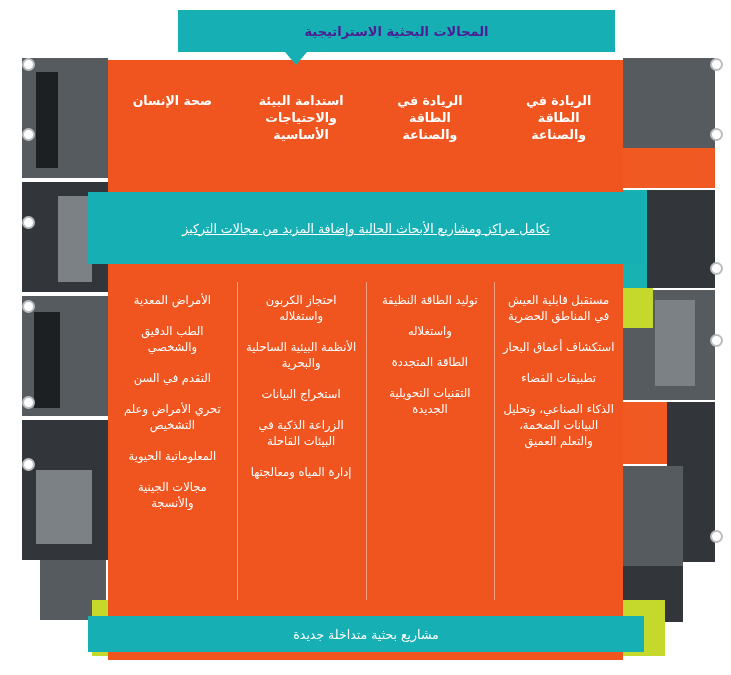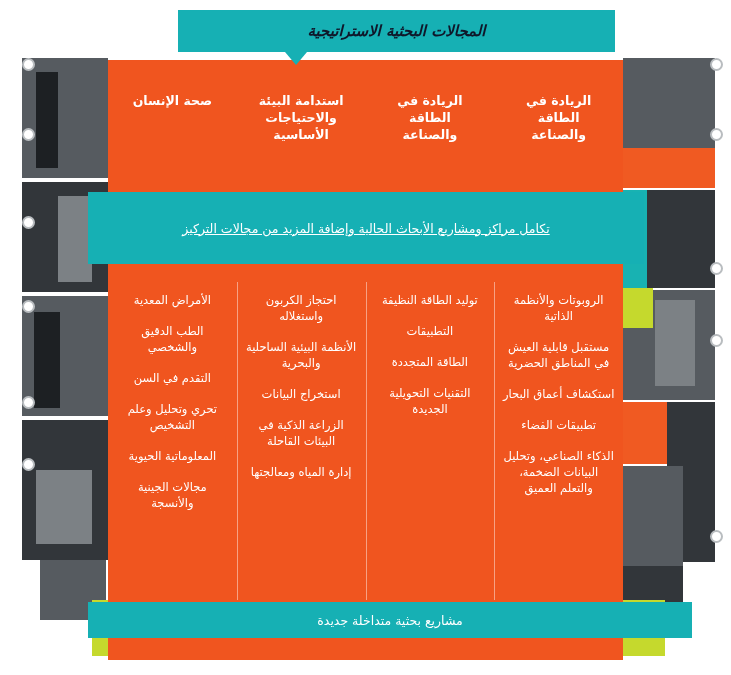--- a/index.html
+++ b/index.html
@@ -62,25 +62,24 @@
     top: 10px;
     width: 437px;
     height: 42px;
     background: #16b0b4;
     z-index: 6;
     display: flex;
     align-items: center;
     justify-content: center;
   }
   #top-banner .banner-text {
-    color: #0f172a;
-    font-size: 15px;
+    color: #4c1d95;
+    font-size: 13px;
     font-weight: bold;
     letter-spacing: .2px;
-    font-style: italic;
   }
   #top-banner-arrow {
     position: absolute;
     left: 285px;
     top: 52px;
     width: 0; height: 0;
     border-left: 11px solid transparent;
     border-right: 11px solid transparent;
     border-top: 13px solid #16b0b4;
     z-index: 6;
@@ -173,22 +172,22 @@
     color: #ffffff;
     font-size: 11.5px;
     line-height: 16px;
     margin-bottom: 15px;
   }
 
   
   #bottom-band {
     position: absolute;
     left: 88px;
-    top: 602px;
-    width: 604px;
+    top: 616px;
+    width: 556px;
     height: 36px;
     background: #16b0b4;
     z-index: 7;
     display: flex;
     align-items: center;
     justify-content: center;
   }
   #bottom-band .band-text {
     color: #ffffff;
     font-size: 12.5px;
@@ -255,47 +254,46 @@
     <div class="col-head">صحة الإنسان</div>
   </div>
 
   <div id="mid-band">
     <span class="band-text">تكامل مراكز ومشاريع الأبحاث الحالية وإضافة المزيد من مجالات التركيز</span>
   </div>
 
   <div id="body-cols">
 
     <div class="body-col">
-      <div class="item">الروبوتات والأنظمة الذاتية</div>
       <div class="item">مستقبل قابلية العيش في المناطق الحضرية</div>
       <div class="item">استكشاف أعماق البحار</div>
       <div class="item">تطبيقات الفضاء</div>
       <div class="item">الذكاء الصناعي، وتحليل البيانات الضخمة، والتعلم العميق</div>
     </div>
 
     <div class="body-col">
       <div class="item">توليد الطاقة النظيفة</div>
-      <div class="item">التطبيقات</div>
+      <div class="item">واستغلاله</div>
       <div class="item">الطاقة المتجددة</div>
       <div class="item">التقنيات التحويلية الجديدة</div>
     </div>
 
     <div class="body-col">
       <div class="item">احتجاز الكربون واستغلاله</div>
       <div class="item">الأنظمة البيئية الساحلية والبحرية</div>
       <div class="item">استخراج البيانات</div>
       <div class="item">الزراعة الذكية في البيئات القاحلة</div>
       <div class="item">إدارة المياه ومعالجتها</div>
     </div>
 
     <div class="body-col">
       <div class="item">الأمراض المعدية</div>
       <div class="item">الطب الدقيق والشخصي</div>
       <div class="item">التقدم في السن</div>
-      <div class="item">تحري وتحليل وعلم التشخيص</div>
+      <div class="item">تحري الأمراض وعلم التشخيص</div>
       <div class="item">المعلوماتية الحيوية</div>
       <div class="item">مجالات الجينية والأنسجة</div>
     </div>
 
   </div>
 
   <div id="bottom-band">
     <span class="band-text">مشاريع بحثية متداخلة جديدة</span>
   </div>
 

